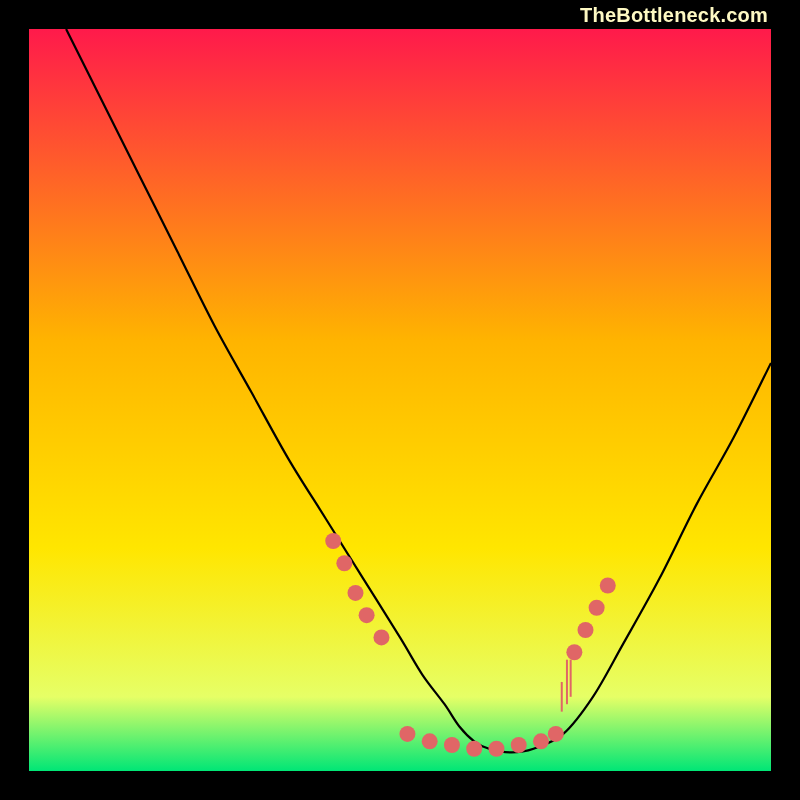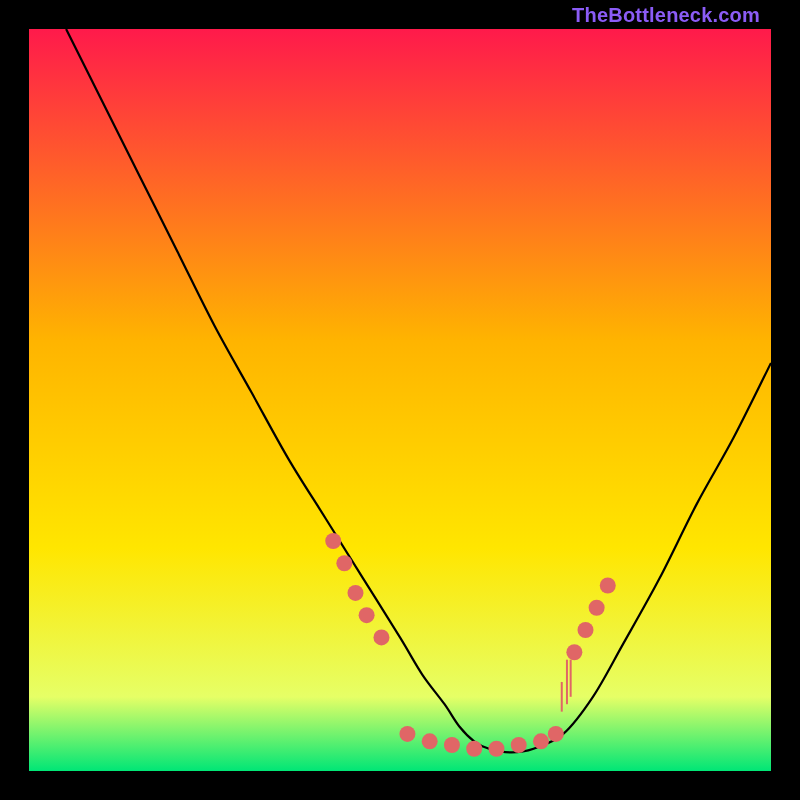--- a/index.html
+++ b/index.html
@@ -21,25 +21,25 @@
   .plot {
     position: absolute;
     left: 0;
     top: 0;
     width: 742px;
     height: 742px;
   }
   .watermark {
     position: absolute;
     top: 4px;
-    right: 40px;
+    right: 32px;
     font-family: Arial, Helvetica, sans-serif;
     font-size: 20px;
     font-weight: 600;
-    color: #8b5cf6;
+    color: #fef9c3;
     letter-spacing: 0.2px;
     user-select: none;
   }
 </style>
 </head>
 <body>
 
 <div class="frame">
   <svg class="plot" viewBox="0 0 742 742" preserveAspectRatio="none">
     <defs>

